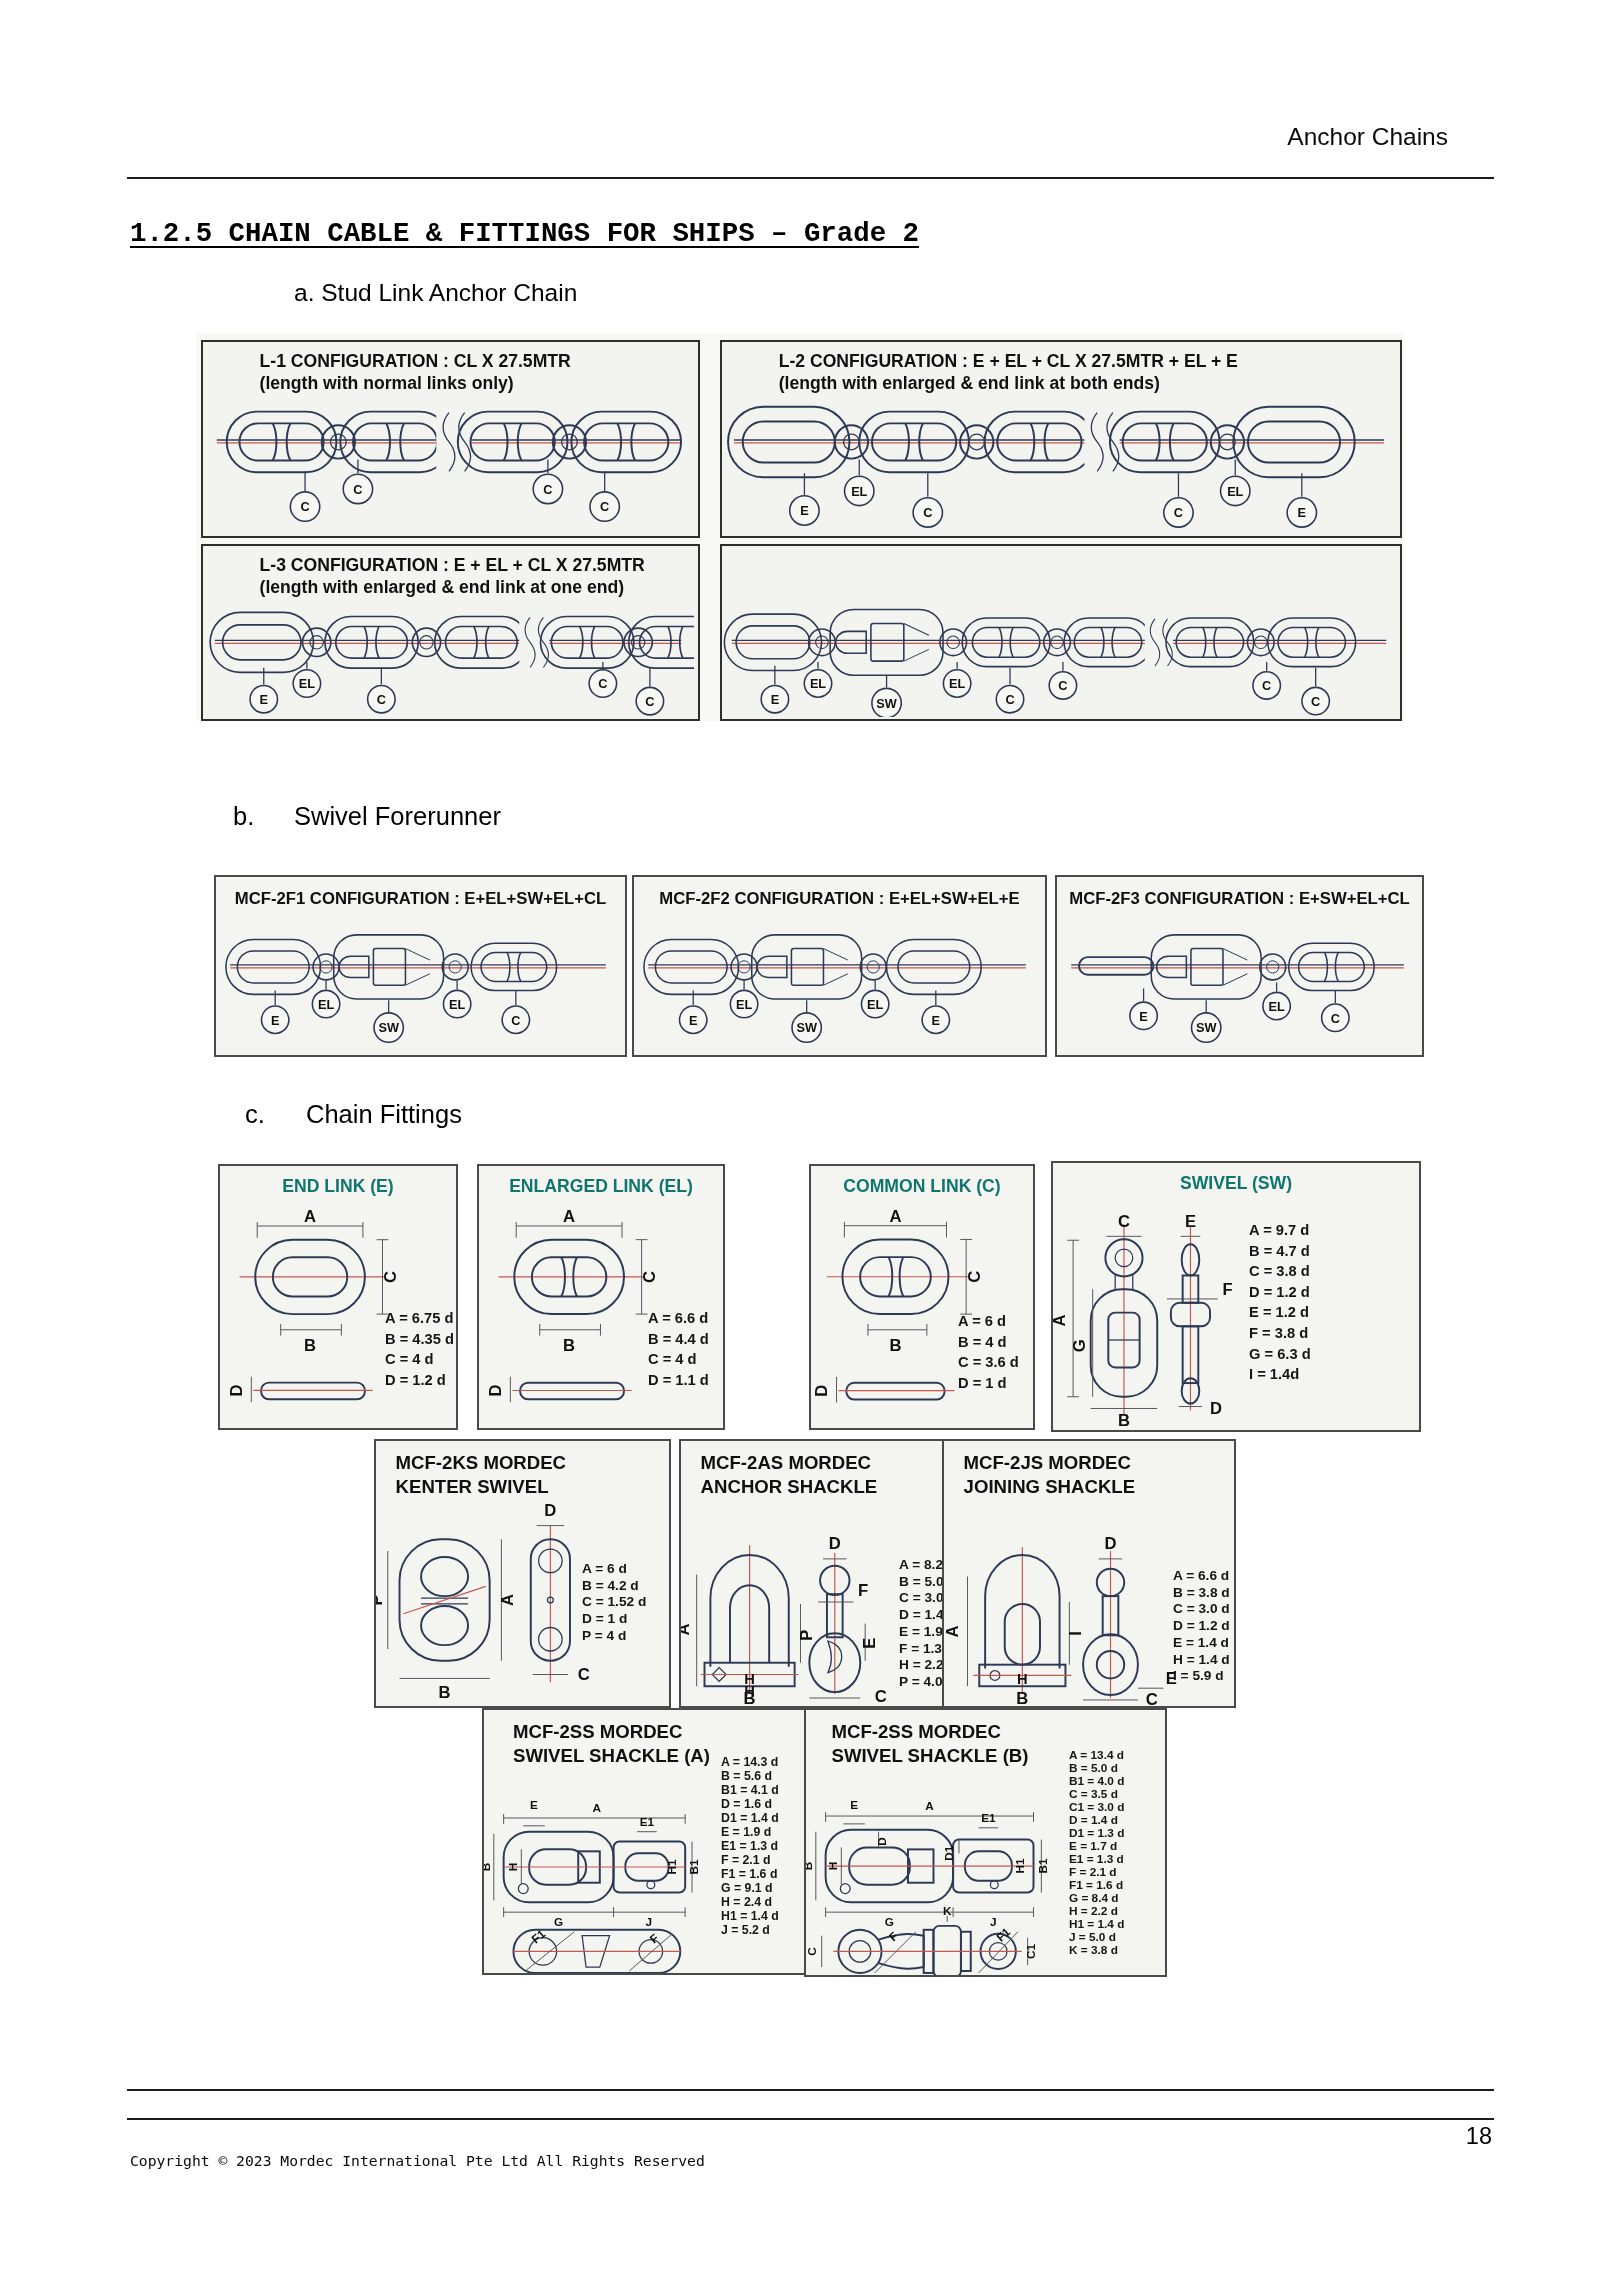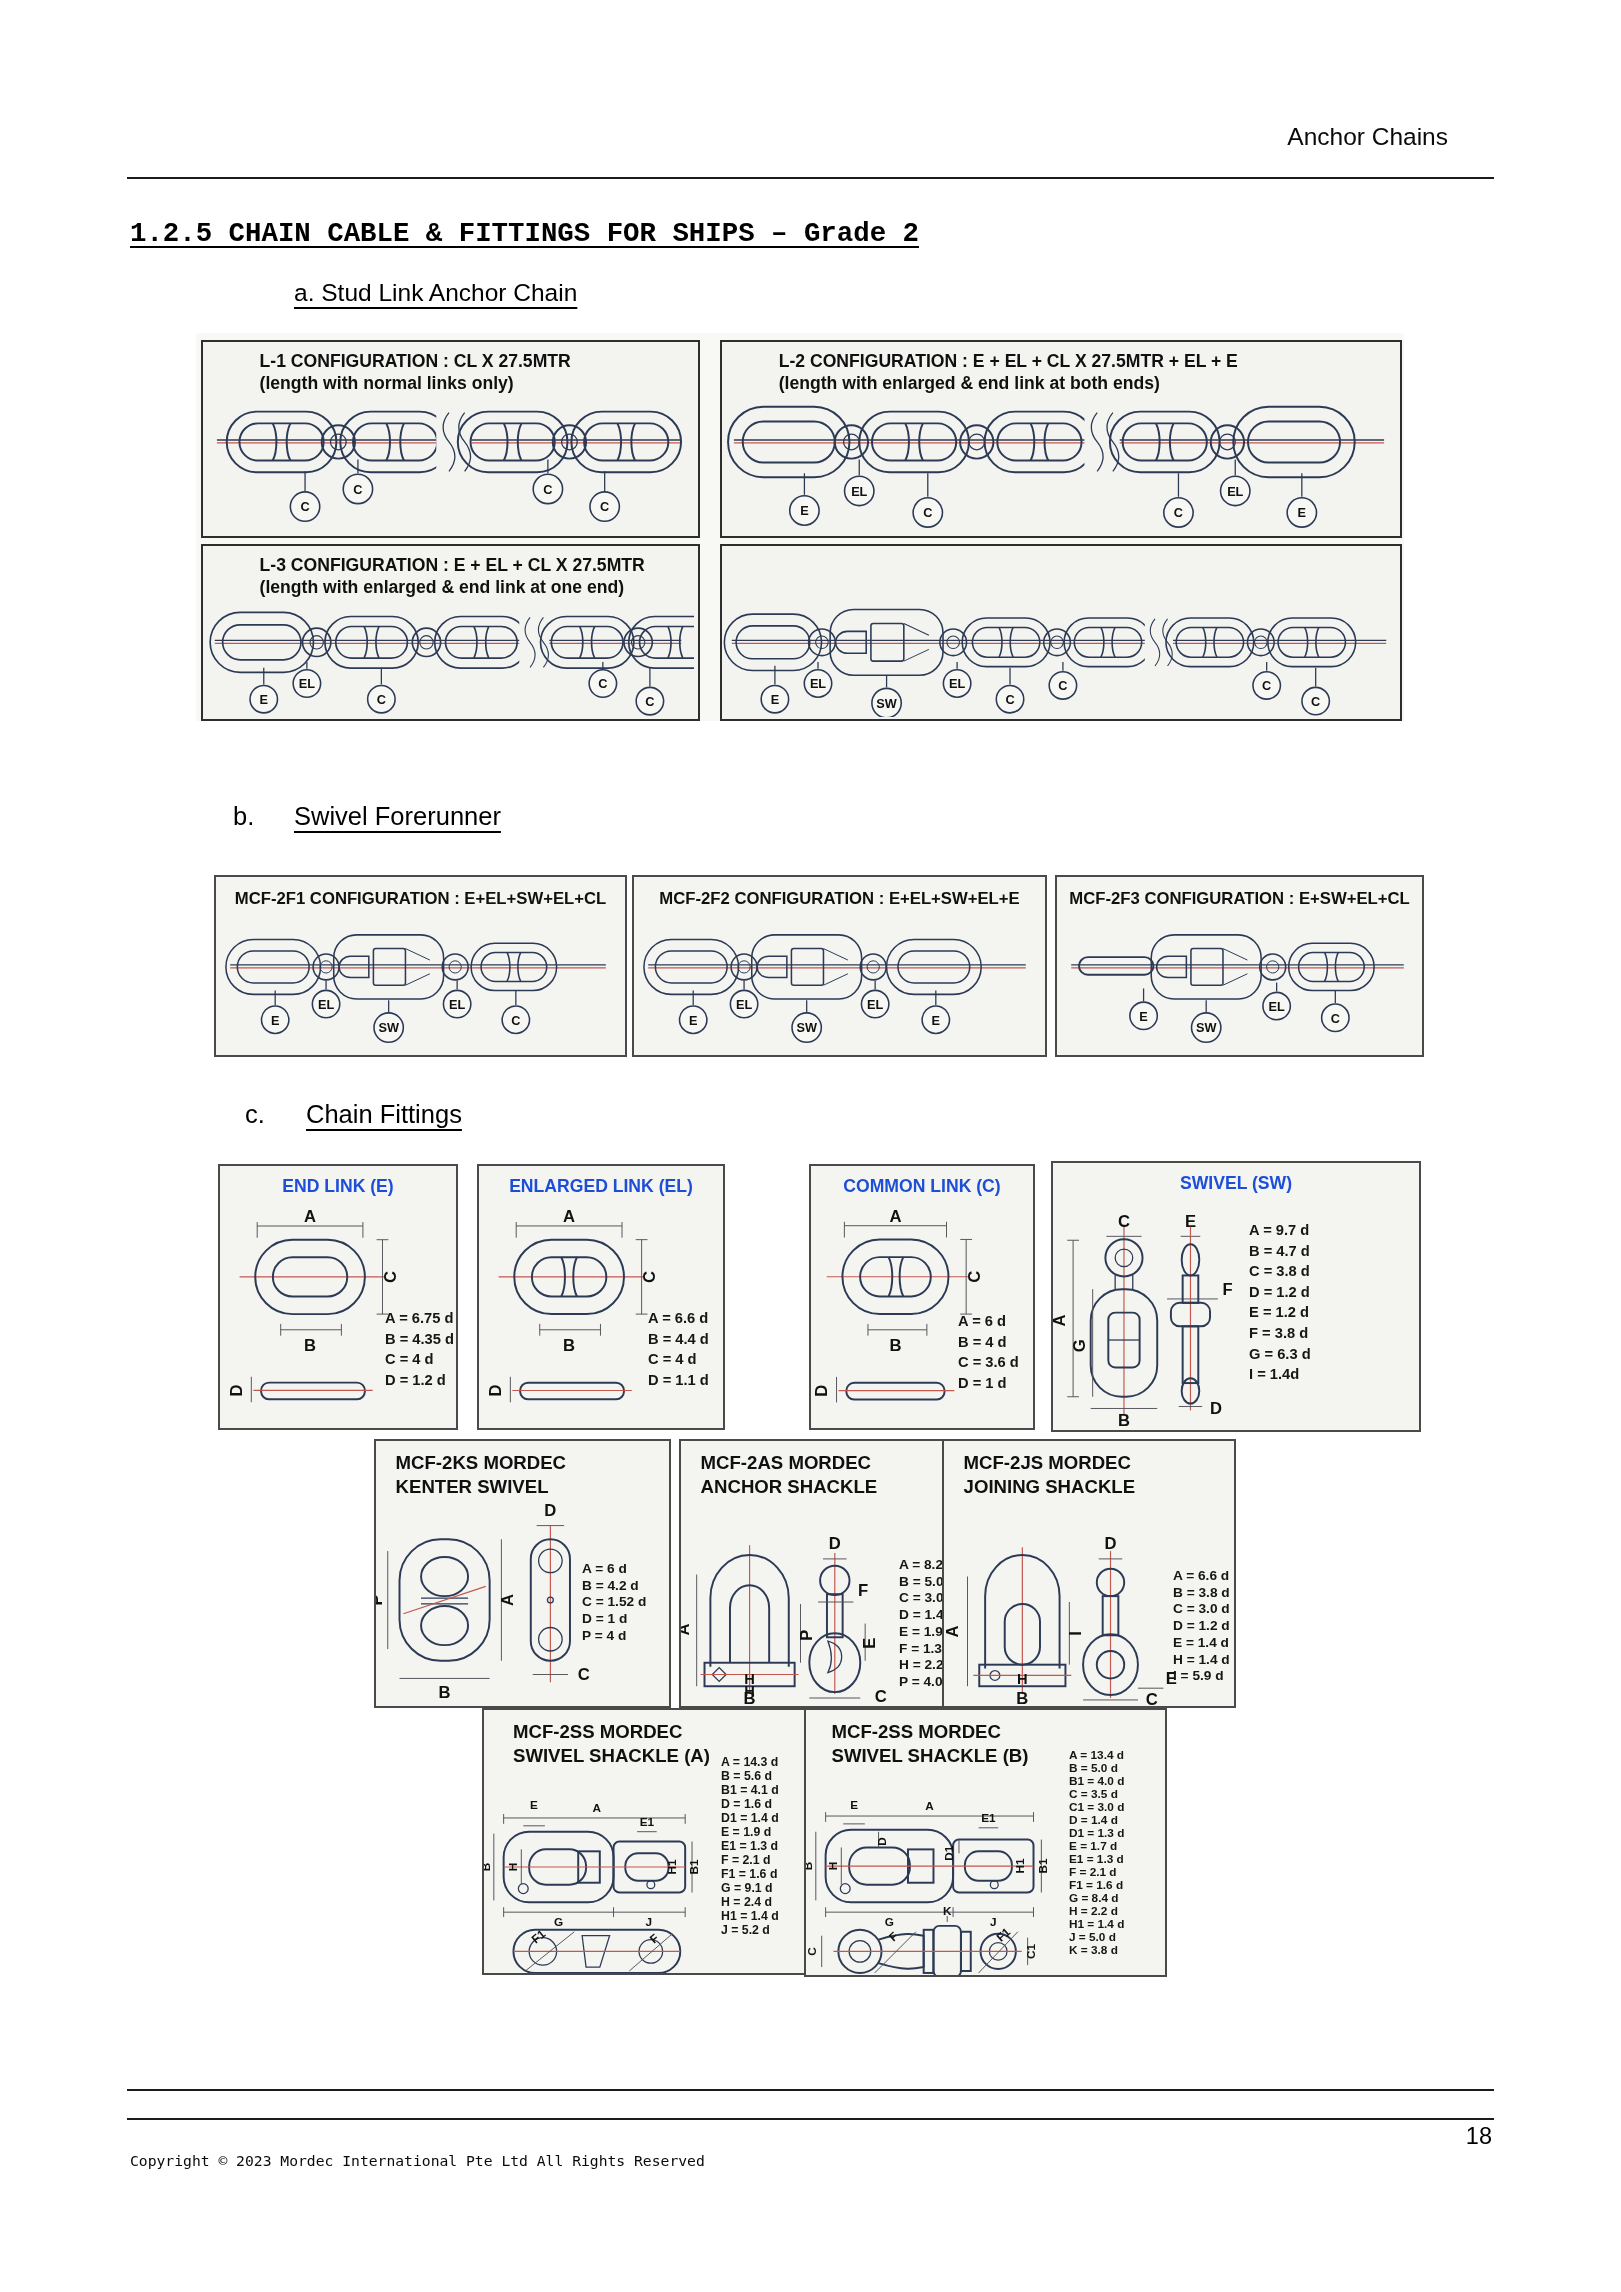--- a/index.html
+++ b/index.html
@@ -5,29 +5,29 @@
   html,body{margin:0;padding:0;background:#888;}
   .page{position:relative;width:1621px;height:2293px;background:#ffffff;
         font-family:"Liberation Sans",sans-serif;color:#000;overflow:hidden;margin:0 auto;}
   .hdr{position:absolute;top:123px;left:127px;width:1321px;text-align:right;font-size:24.5px;color:#0a0a0a;}
   .rule{position:absolute;left:127px;width:1367px;height:2px;background:#1c1c1c;}
   .title{position:absolute;top:218px;left:130px;font-size:27.4px;font-weight:bold;
          text-decoration:underline;text-decoration-thickness:2px;text-underline-offset:4.9px;font-family:Liberation Mono, monospace;}
   .h-a{position:absolute;top:279px;left:294px;font-size:24.5px;}
   .h-b{position:absolute;top:802px;left:233px;font-size:25.5px;}
   .h-c{position:absolute;top:1100px;left:245px;font-size:25.5px;}
-  .h-a .u,.h-b .u,.h-c .u{text-decoration:underline;text-decoration-thickness:2px;text-underline-offset:5.9px;}
+  .h-a .u,.h-b .u,.h-c .u{text-decoration-thickness:2px;text-underline-offset:5.9px;}
   .h-b .lbl,.h-c .lbl{display:inline-block;width:61px;}
   .scanwrap{position:absolute;left:196px;top:333px;width:1208px;height:388px;background:#f8f8f5;}
   .cfgbox{position:absolute;background:#f3f3ef;border:2px solid #2e2e2e;}
   .cfgtitle{position:absolute;left:12.7px;top:7.8px;font-weight:bold;font-size:17.6px;line-height:22.5px;color:#101010;margin-left:44px;}
   .chain{position:absolute;left:0;bottom:2px;}
   .fbox{position:absolute;background:#f4f4f1;border:2px solid #4a4a4a;}
   .fr-title{position:absolute;top:11.8px;left:0;width:100%;text-align:center;font-weight:bold;font-size:16.7px;color:#101010;}
-  .fit-title{position:absolute;top:9.8px;left:0;width:100%;text-align:center;font-weight:bold;font-size:17.6px;color:#1d4ed8;}
+  .fit-title{position:absolute;top:9.8px;left:0;width:100%;text-align:center;font-weight:bold;font-size:17.6px;color:#0f766e;}
   .shk-title{position:absolute;top:9.8px;left:19.6px;font-weight:bold;font-size:18.6px;line-height:24.5px;color:#101010;}
   .fitsvg{position:absolute;left:0;bottom:0;}
   .dims{position:absolute;white-space:pre-line;font-weight:bold;color:#161616;}
   .d15{font-size:14.7px;line-height:20.6px;}
   .d14{font-size:13.7px;line-height:16.7px;}
   .d13{font-size:12.3px;line-height:14px;}
   .d12{font-size:11.8px;line-height:13px;}
   .pagenum{position:absolute;top:2123px;right:129px;font-size:23.5px;text-align:right;}
   .copyright{position:absolute;top:2152px;left:130px;font-family:"DejaVu Sans Mono",monospace;font-size:14.7px;color:#0a0a0a;}
   

